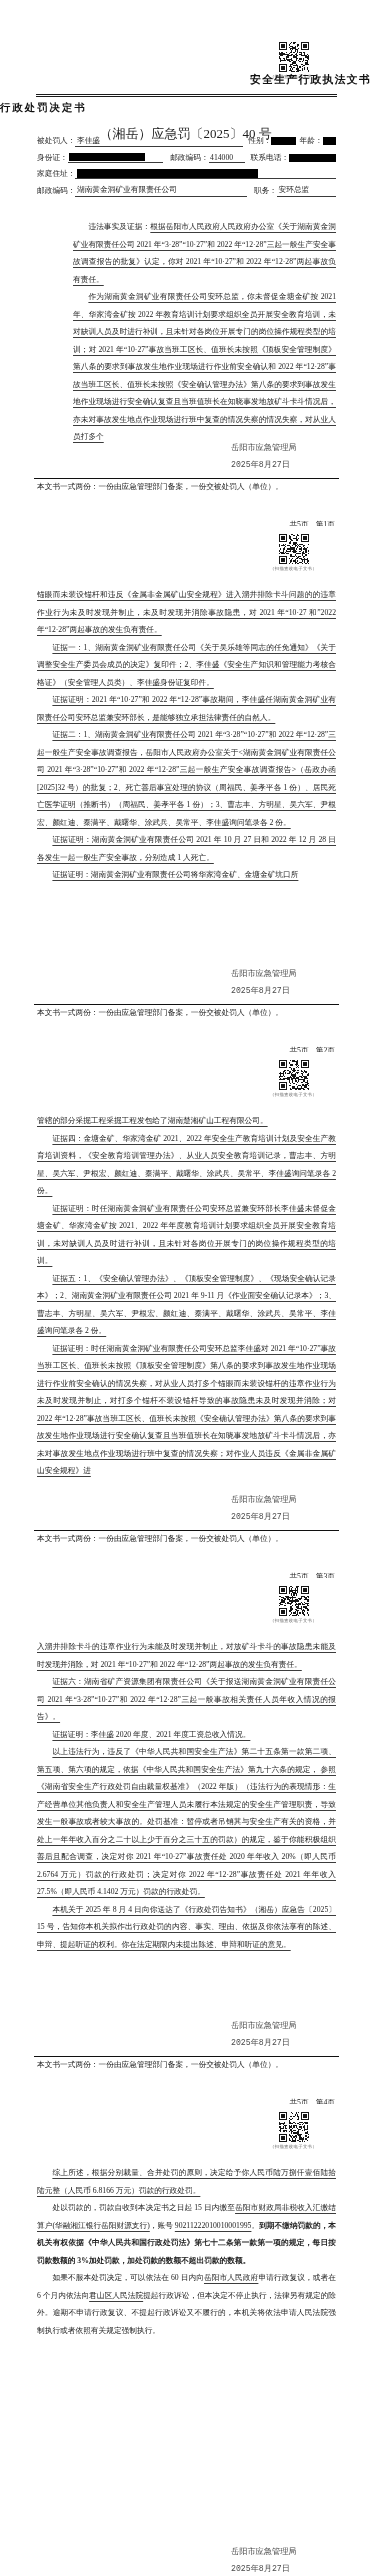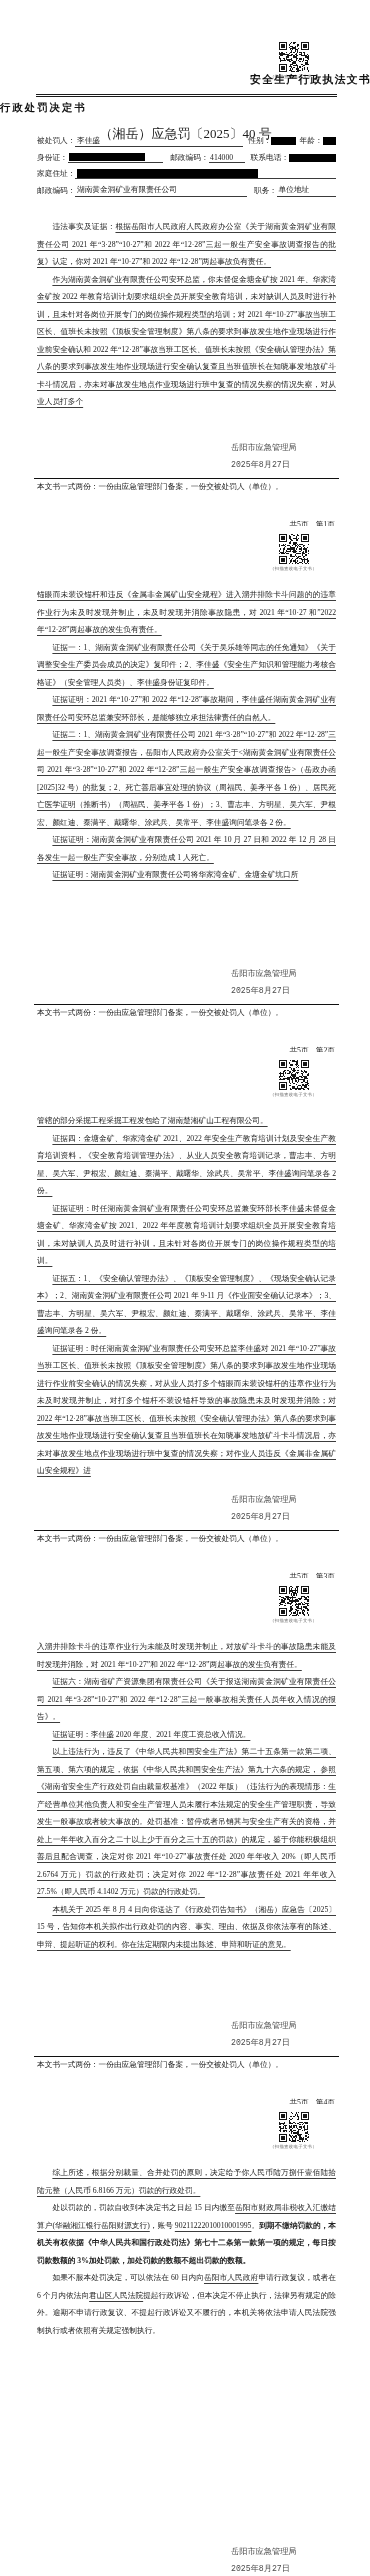--- a/index.html
+++ b/index.html
@@ -25,21 +25,21 @@
   .fields{position:absolute;top:133px;left:37px;right:35px;font-size:7.7px;}
   .frow{display:flex;align-items:center;height:16.5px;}
   .flabel{white-space:nowrap;padding-bottom:0.5px;}
   .fval{border-bottom:0.5px solid #3a3a3a;display:flex;align-items:flex-end;padding:0 1.5px 0.5px 1.5px;}
   .grow{flex:1;}
   .redact{display:inline-block;background:#000;height:8.2px;vertical-align:bottom;}
   .w26{width:13.4px}.w48{width:25px}.w70{width:33px}.w95{width:47px}.w120{width:56px}.w150{width:76px}.w360{width:181px}
   
   .bodytext{position:absolute;left:37px;right:35px;font-size:7.7px;line-height:17.5px;
     text-align:justify;color:#222;}
-  .page-1 .bodytext{top:218px;}
+  .page-1 .bodytext{top:218px;margin-left:36px;}
   .page-n .bodytext{top:60px;}
   .bodytext p{margin:0;text-indent:2em;}
   .bodytext p.cont{text-indent:0;}
   .u{text-decoration:underline;text-underline-offset:3.1px;
      text-decoration-thickness:0.5px;text-decoration-color:#3c3c3c;}
   .b{font-weight:bold;}
   
   .signoff{position:absolute;top:439px;right:45px;width:95px;
     font-size:8.2px;color:#4a4a4a;line-height:17px;font-family:Liberation Mono, monospace;}
   .footrule{position:absolute;top:478px;left:34px;right:32px;border-top:1.3px solid #101010;}
@@ -293,21 +293,21 @@
           <span class="redact w360"></span>
         </span>
     </div>
     <div class="frow">
       <span class="flabel">邮政编码：</span>
       <span class="fval grow">
           <span>湖南黄金洞矿业有限责任公司</span>
         </span>
       <span class="flabel" style="margin-left:7.2px">职务：</span>
       <span class="fval w120">
-          <span>单位地址</span>
+          <span>安环总监</span>
         </span>
     </div>
   </div>
 
   <div class="bodytext">
     <p><span>违法事实及证据：</span><span class="u">根据岳阳市人民政府人民政府办公室《关于湖南黄金洞矿业有限责任公司 2021 年“3·28”“10·27”和 2022 年“12·28”三起一般生产安全事故调查报告的批复》认定，你对 2021 年“10·27”和 2022 年“12·28”两起事故负有责任。</span></p>
     <p><span class="u">作为湖南黄金洞矿业有限责任公司安环总监，你未督促金塘金矿按 2021 年、华家湾金矿按 2022 年教育培训计划要求组织全员开展安全教育培训，未对缺训人员及时进行补训，且未针对各岗位开展专门的岗位操作规程类型的培训；对 2021 年“10·27”事故当班工区长、值班长未按照《顶板安全管理制度》第八条的要求到事故发生地作业现场进行作业前安全确认和 2022 年“12·28”事故当班工区长、值班长未按照《安全确认管理办法》第八条的要求到事故发生地作业现场进行安全确认复查且当班值班长在知晓事发地放矿斗卡斗情况后，亦未对事故发生地点作业现场进行班中复查的情况失察的情况失察，对从业人员打多个</span></p>
   </div>
 
   <div class="signoff">

